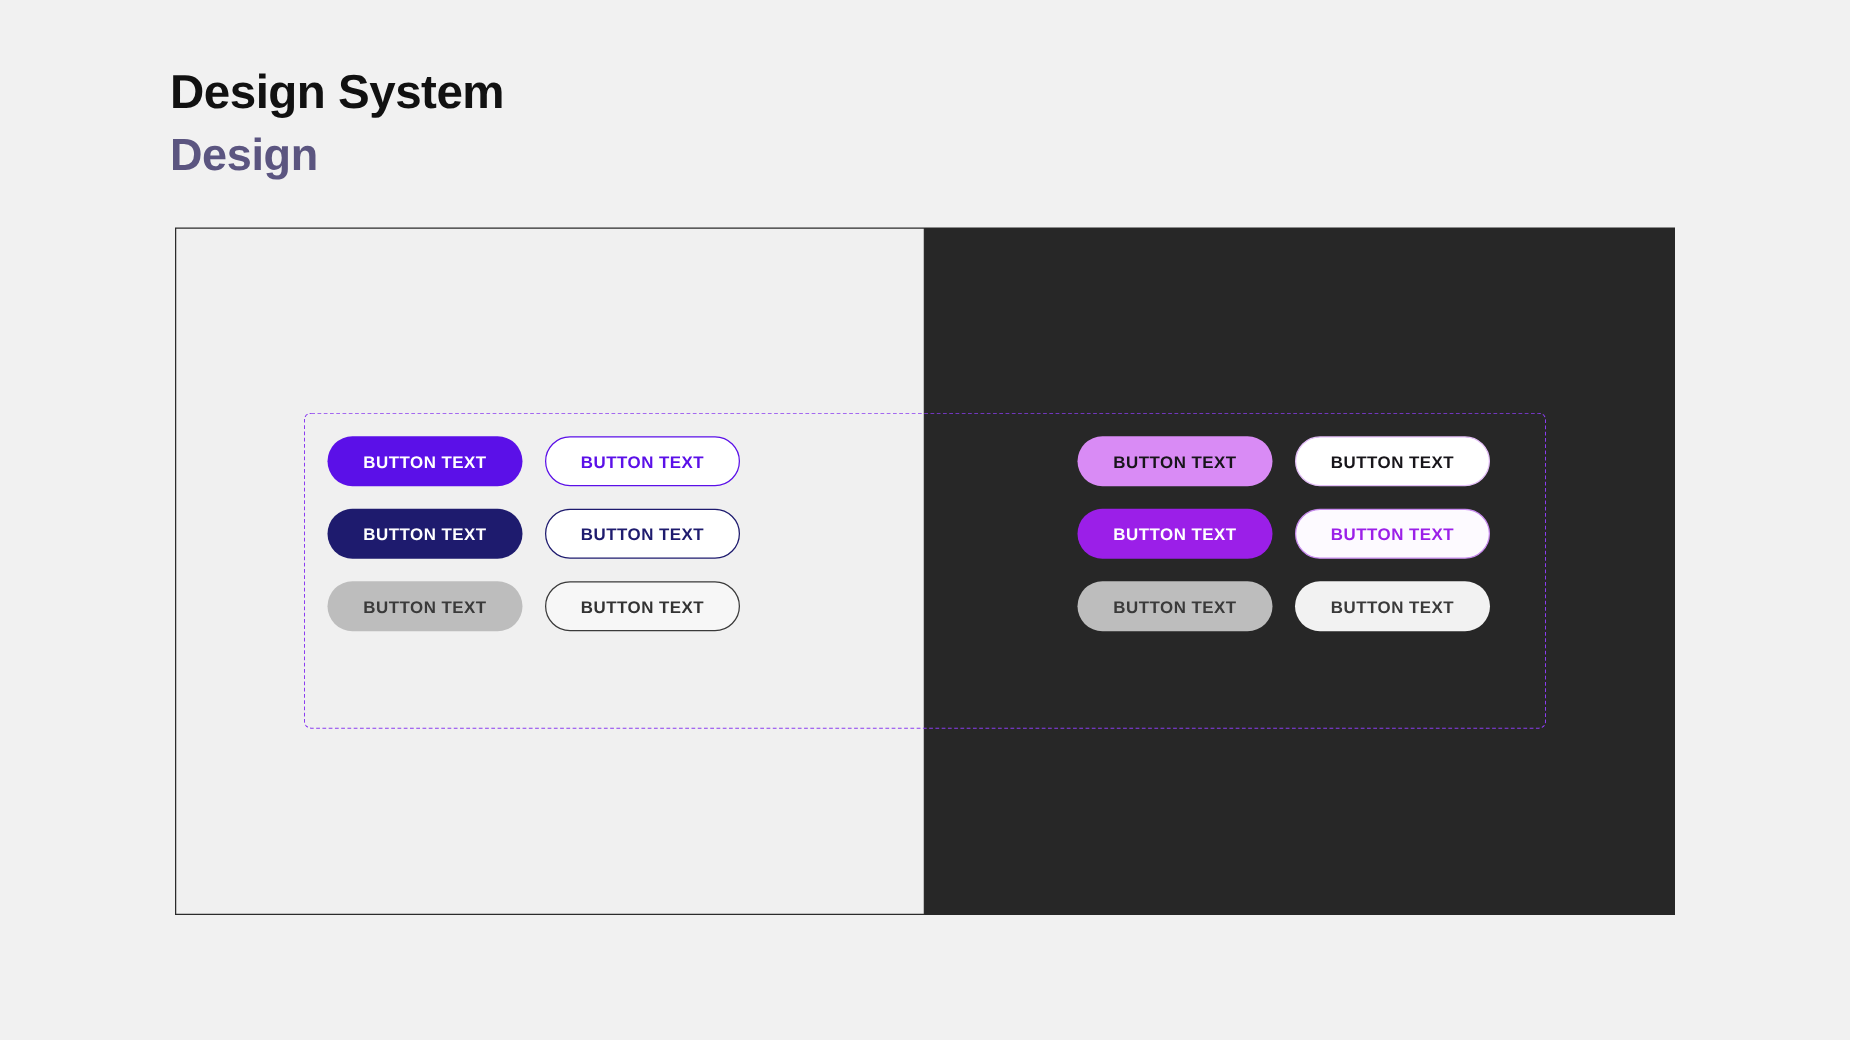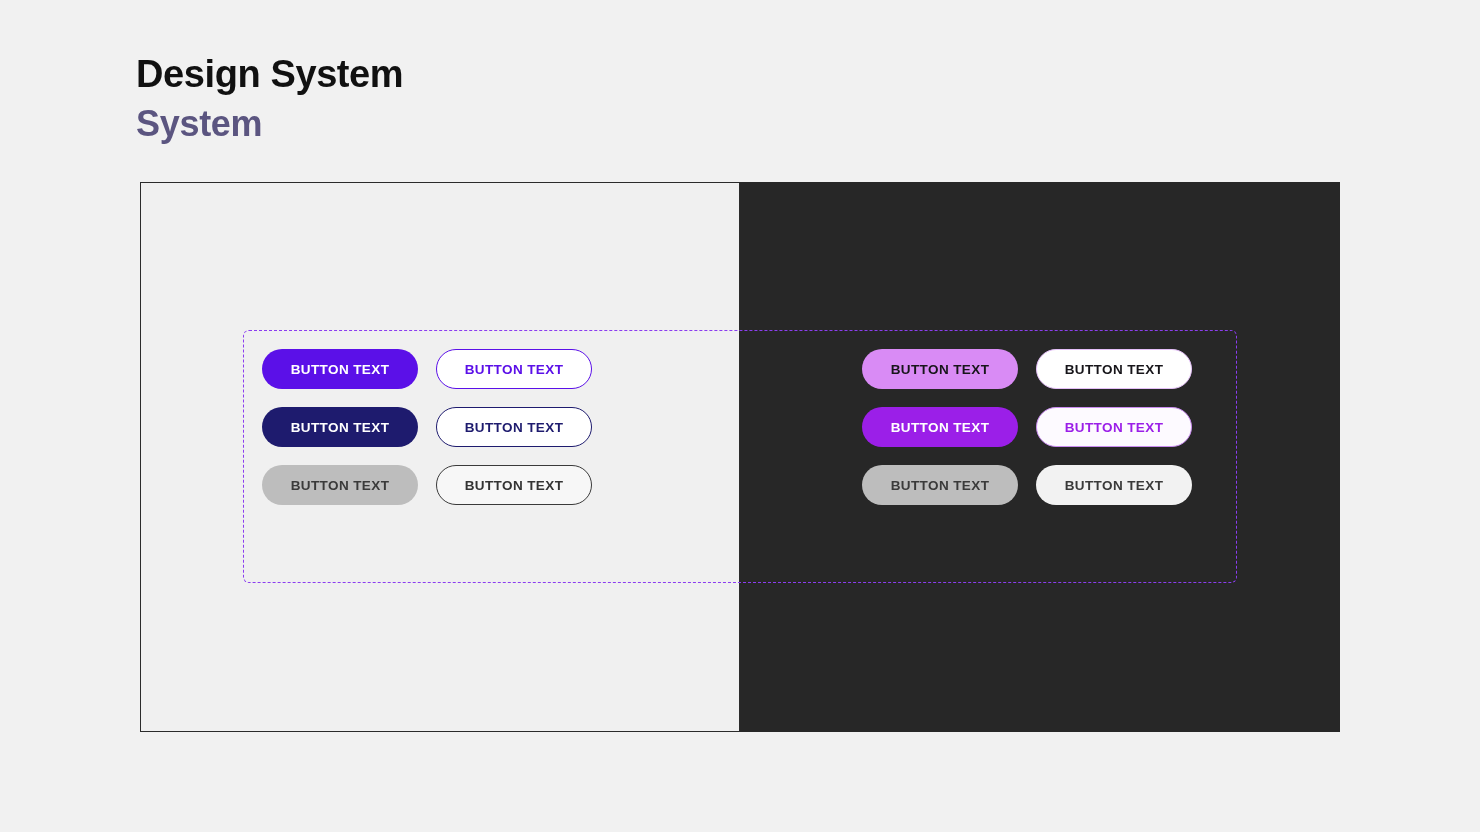--- a/index.html
+++ b/index.html
@@ -145,21 +145,21 @@
     cursor: default;
   }
 </style>
 </head>
 <body>
 
 <div class="page">
 
   <div class="heading">
     <div class="title">Design System</div>
-    <div class="subtitle">System</div>
+    <div class="subtitle">Design</div>
   </div>
 
   <div class="canvas">
 
     <div class="panel-light"></div>
     <div class="panel-dark"></div>
 
     <div class="grid grid-light">
       <button class="btn btn-primary">BUTTON TEXT</button>
       <button class="btn btn-outline">BUTTON TEXT</button>

